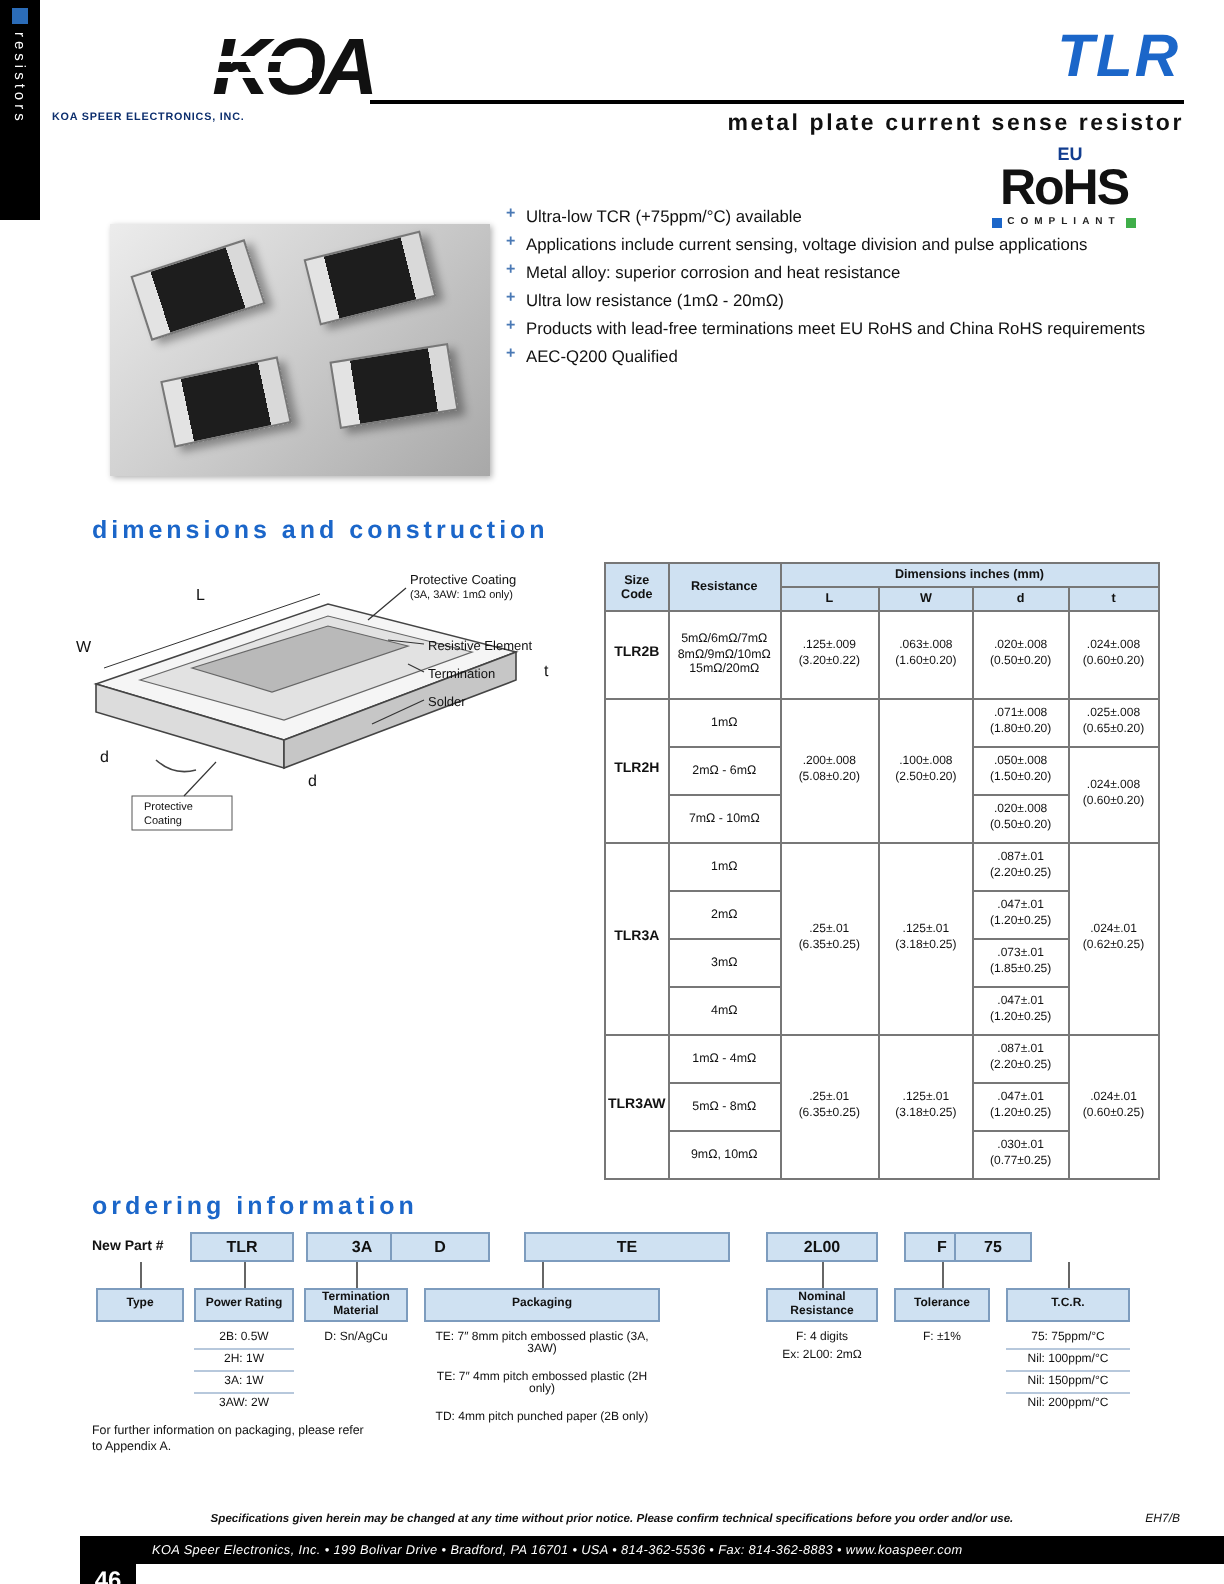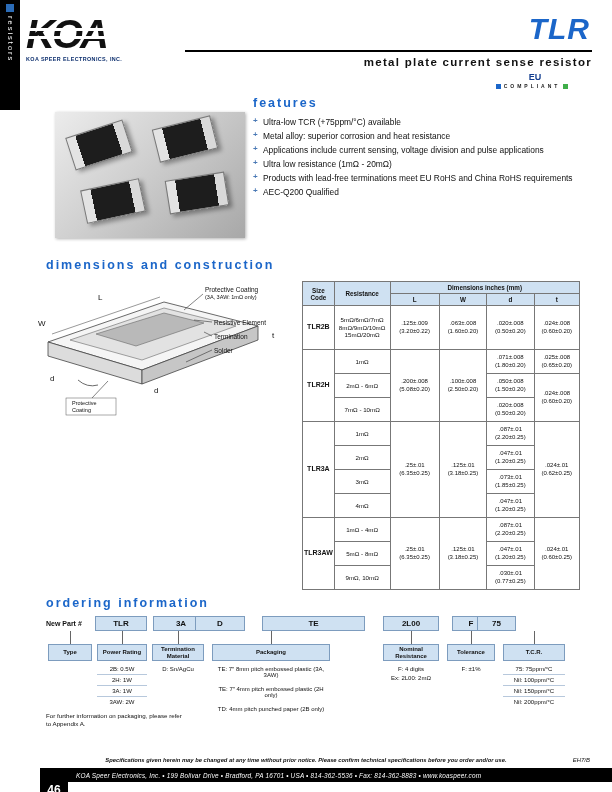--- a/index.html
+++ b/index.html
@@ -7,21 +7,21 @@
         font-family:"Liberation Sans",sans-serif;color:#111;margin:0 auto;}
 
   
   .side-tab{position:absolute;left:0;top:0;width:20px;height:110px;background:#000;
             display:flex;flex-direction:column;align-items:center;padding-top:4px;box-sizing:border-box;}
   .side-tab .sq{width:8px;height:8px;background:#2b6cb8;margin-bottom:4px;}
   .side-tab .vtext{writing-mode:vertical-rl;color:#fff;font-size:7.5px;letter-spacing:2px;}
 
   
   .logo{position:absolute;left:26px;top:14px;width:160px;}
-  .logo-main{font-size:40px;font-weight:900;font-style:italic;letter-spacing:-3px;position:relative;line-height:1;}
+  .logo-main{font-size:40px;font-weight:900;font-style:italic;letter-spacing:-3px;position:relative;line-height:1;text-align:right;}
   .logo-stripe{position:absolute;left:-2px;right:30px;height:2.5px;background:#fff;}
   .logo-sub{font-size:5.4px;font-weight:bold;letter-spacing:.4px;color:#0d2f6e;margin-top:2px;}
 
   .product-title{position:absolute;right:22px;top:12px;font-size:30px;font-weight:900;
                  font-style:italic;color:#1b66c9;letter-spacing:1px;}
   .title-rule{position:absolute;left:185px;right:20px;top:50px;border-top:2px solid #000;}
   .subtitle{position:absolute;right:20px;top:56px;font-size:11.5px;font-weight:bold;letter-spacing:1.3px;}
 
   
   .rohs{position:absolute;right:28px;top:72px;width:104px;text-align:center;}
@@ -106,40 +106,40 @@
     </div>
     <div class="logo-sub">KOA SPEER ELECTRONICS, INC.</div>
   </div>
 
   <div class="product-title">TLR</div>
   <div class="title-rule"></div>
   <div class="subtitle">metal plate current sense resistor</div>
 
   <div class="rohs">
     <div class="rohs-eu">EU</div>
+    <div class="rohs-name">RoHS</div>
     <div class="rohs-bar">
       <span class="bsq"></span>
       <span class="rohs-compliant">COMPLIANT</span>
       <span class="gsq"></span>
     </div>
   </div>
 
   <div class="photo">
     <div class="chip" style="left:14px;top:16px;transform:rotate(-18deg)"></div>
     <div class="chip" style="left:100px;top:10px;transform:rotate(-14deg)"></div>
     <div class="chip" style="left:28px;top:72px;transform:rotate(-12deg)"></div>
     <div class="chip" style="left:112px;top:64px;transform:rotate(-9deg)"></div>
   </div>
 
   <div class="features">
-    <div class="section-heading">features</div>
     <div class="feat-list">
         <div class="feat">Ultra-low TCR (+75ppm/°C) available</div>
+        <div class="feat">Applications include current sensing, voltage division and pulse applications</div>
         <div class="feat">Metal alloy: superior corrosion and heat resistance</div>
-        <div class="feat">Applications include current sensing, voltage division and pulse applications</div>
         <div class="feat">Ultra low resistance (1mΩ - 20mΩ)</div>
         <div class="feat">Products with lead-free terminations meet EU RoHS and China RoHS requirements</div>
         <div class="feat">AEC-Q200 Qualified</div>
       </div>
   </div>
 
   <div class="section-heading dim-heading">dimensions and construction</div>
 
   <svg class="diagram" width="262" height="172" viewBox="0 0 262 172">
     <polygon points="12,62 128,22 222,46 106,90" fill="#f5f5f5" stroke="#444" stroke-width="0.8"></polygon>

